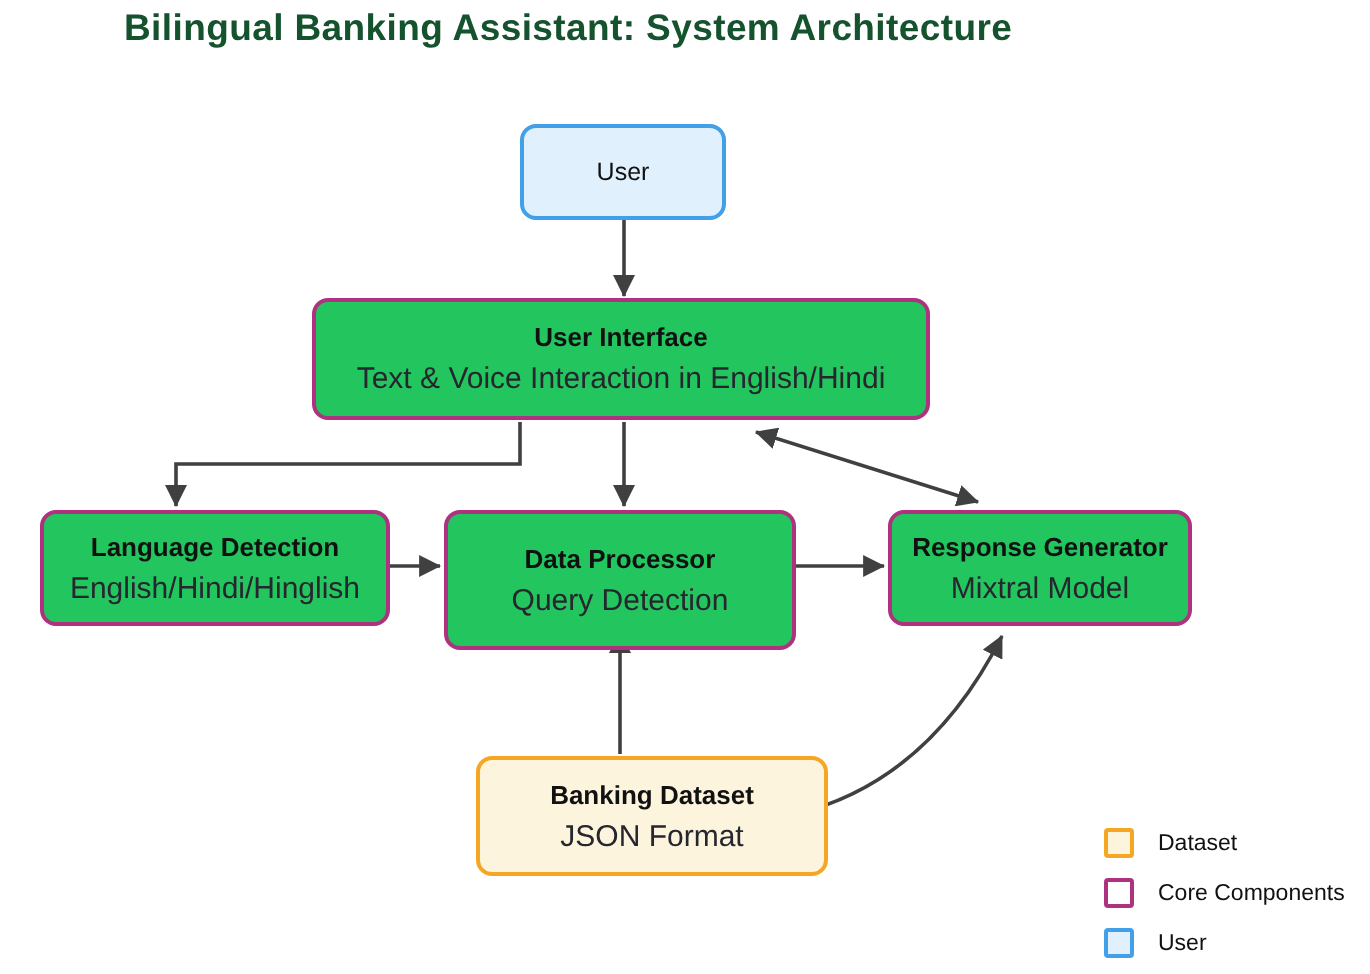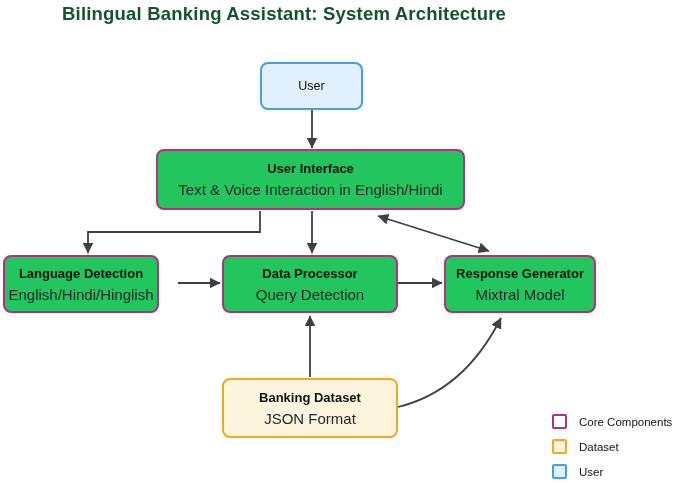--- a/index.html
+++ b/index.html
@@ -12,21 +12,21 @@
     white-space:nowrap;
     margin-left:14px;
   }
 
   .node{
     position:absolute;box-sizing:border-box;
     display:flex;flex-direction:column;align-items:center;justify-content:center;
     gap:5px;border-radius:8px;background:#22c55e;
   }
   .node.core{border:2px solid #ae3280;}
-  .node.dataset{border:2px solid #f5a623;background:#fcf4dc;}
+  .node.dataset{border:2px solid #f5a623;background:#fcf4dc;margin-left:16px;}
   .node.enduser{border:2px solid #42a0e8;background:#e0f0fc;}
   .node-title{font-size:13px;font-weight:bold;color:#111111;white-space:nowrap;}
   .node-title.plain{font-weight:normal;font-size:12.5px;}
   .node-subtitle{font-size:15px;color:#26262e;white-space:nowrap;}
 
   svg.edges{position:absolute;left:0;top:0;pointer-events:none;}
 
   .legend{position:absolute;left:552px;top:414px;display:flex;flex-direction:column;gap:10px;}
   .legend-item{display:flex;align-items:center;gap:12px;}
   .swatch{width:15px;height:15px;box-sizing:border-box;border-radius:2px;background:#ffffff;}
@@ -60,48 +60,48 @@
 
   <div class="node enduser" style="left:260px;top:62px;width:103px;height:48px">
     <div class="node-title plain">User</div>
   </div>
 
   <div class="node core" style="left:156px;top:149px;width:309px;height:61px">
     <div class="node-title">User Interface</div>
     <div class="node-subtitle">Text &amp; Voice Interaction in English/Hindi</div>
   </div>
 
-  <div class="node core" style="left:3px;top:255px;width:156px;height:58px">
+  <div class="node core" style="left:20px;top:255px;width:175px;height:58px">
     <div class="node-title">Language Detection</div>
     <div class="node-subtitle">English/Hindi/Hinglish</div>
   </div>
 
-  <div class="node core" style="left:222px;top:255px;width:176px;height:58px">
+  <div class="node core" style="left:222px;top:255px;width:176px;height:70px">
     <div class="node-title">Data Processor</div>
     <div class="node-subtitle">Query Detection</div>
   </div>
 
   <div class="node core" style="left:444px;top:255px;width:152px;height:58px">
     <div class="node-title">Response Generator</div>
     <div class="node-subtitle">Mixtral Model</div>
   </div>
 
   <div class="node dataset" style="left:222px;top:378px;width:176px;height:60px">
     <div class="node-title">Banking Dataset</div>
     <div class="node-subtitle">JSON Format</div>
   </div>
 
   <div class="legend">
     <div class="legend-item">
+      <span class="swatch dataset"></span>
+      <span class="legend-label">Dataset</span>
+    </div>
+    <div class="legend-item">
       <span class="swatch core"></span>
       <span class="legend-label">Core Components</span>
-    </div>
-    <div class="legend-item">
-      <span class="swatch dataset"></span>
-      <span class="legend-label">Dataset</span>
     </div>
     <div class="legend-item">
       <span class="swatch enduser"></span>
       <span class="legend-label">User</span>
     </div>
   </div>
 
 </div>
 
 </body></html>

